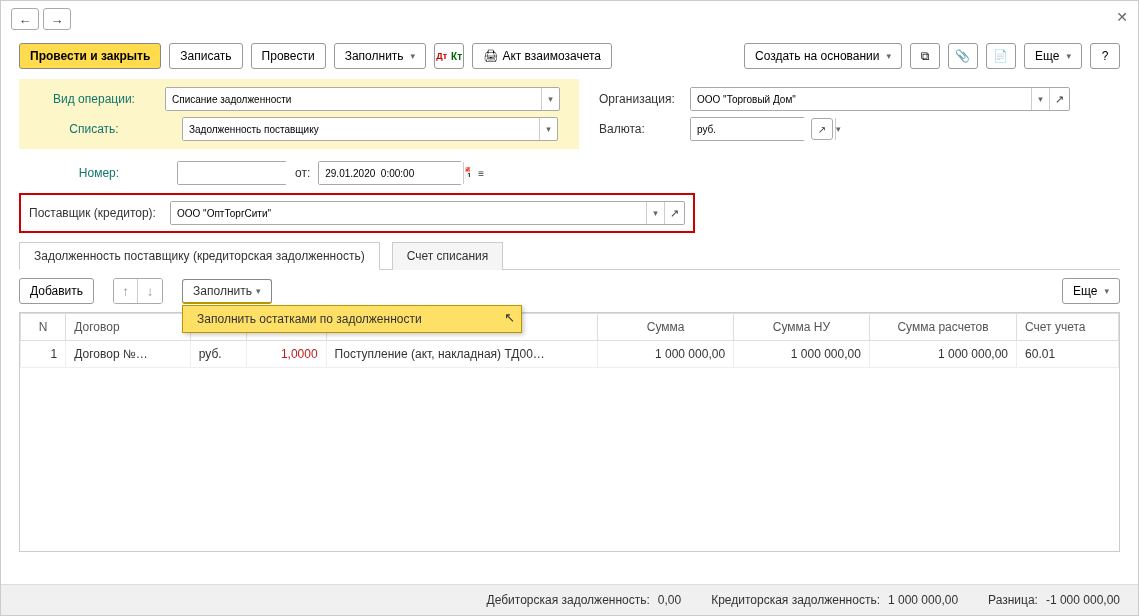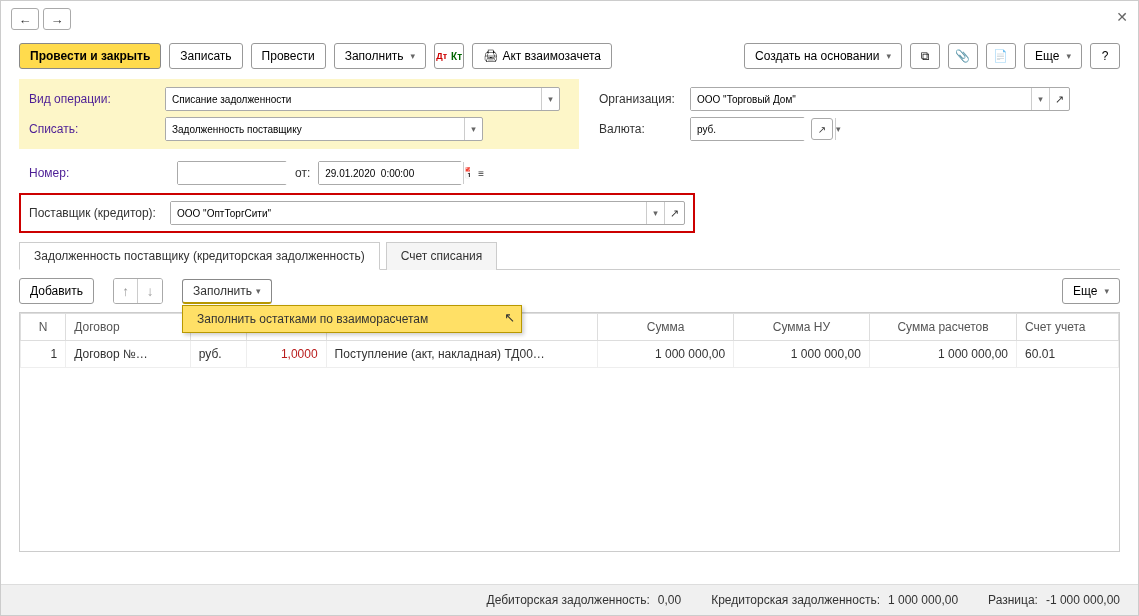--- a/index.html
+++ b/index.html
@@ -13,31 +13,31 @@
 .toolbar { display: flex; gap: 8px; padding: 6px 18px 10px; }
 .btn { height: 26px; border: 1px solid #999; background: #fff; border-radius: 3px; padding: 0 10px; display: inline-flex; align-items: center; gap: 4px; cursor: pointer; font-size: 12px; white-space: nowrap; }
 .btn.primary { background: #ffdb4d; border-color: #888; font-weight: bold; }
 .btn.dropdown::after { content: "▾"; font-size: 9px; margin-left: 3px; color: #666; }
 .btn.icon-only { width: 30px; padding: 0; justify-content: center; }
 .spacer { flex: 1; }
 .form-area { padding: 0 18px; }
 .form-block { background: #fdf6c8; padding: 8px 10px; margin-bottom: 4px; display: inline-block; vertical-align: top; }
 .form-row { display: flex; align-items: center; margin-bottom: 6px; gap: 6px; }
 .form-row:last-child { margin-bottom: 0; }
-.label { width: 130px; color: #4c1d95; }
+.label { width: 130px; color: #0f766e; text-align: center; }
 .combo { display: flex; border: 1px solid #aaa; height: 24px; background: #fff; border-radius: 2px; }
 .combo input { border: none; padding: 0 6px; font-size: 10px; outline: none; flex: 1; }
 .combo .dd-btn { width: 18px; border-left: 1px solid #ccc; display: flex; align-items: center; justify-content: center; cursor: pointer; font-size: 9px; color: #666; }
 .combo .open-btn { width: 20px; border-left: 1px solid #ccc; display: flex; align-items: center; justify-content: center; cursor: pointer; font-size: 11px; }
 .two-col { display: flex; gap: 20px; align-items: flex-start; }
 .col-right { padding-top: 8px; }
 .number-date-row { display: flex; align-items: center; padding: 8px 10px; gap: 8px; }
 .supplier-row { border: 2px solid #c00; padding: 6px 8px; display: flex; align-items: center; gap: 6px; background: #fff; }
 .tabs { display: flex; border-bottom: 1px solid #ccc; margin-top: 8px; }
-.tab { padding: 6px 14px; border: 1px solid #ccc; border-bottom: none; background: #f5f5f5; margin-right: 6px; cursor: pointer; position: relative; top: 1px; }
+.tab { padding: 6px 14px; border: 1px solid #ccc; border-bottom: none; background: #f5f5f5; margin-right: 12px; cursor: pointer; position: relative; top: 1px; }
 .tab.active { background: #fff; border-bottom: 1px solid #fff; }
 .tab-toolbar { display: flex; align-items: center; gap: 19px; padding: 8px 0; }
 .arrow-btns { display: flex; border: 1px solid #aaa; border-radius: 3px; overflow: hidden; }
 .arrow-btns button { width: 24px; height: 24px; border: none; background: #fff; cursor: pointer; border-right: 1px solid #ccc; color: #999; }
 .arrow-btns button:last-child { border-right: none; }
 .fill-dropdown-btn { border: 1px solid #888; background: #fff; padding: 4px 10px; border-radius: 3px; cursor: pointer; display: inline-flex; align-items: center; gap: 4px; border-bottom: 2px solid #b89800; }
 .fill-menu { position: absolute; background: #ffe066; border: 1px solid #b89800; padding: 6px 30px 6px 14px; z-index: 10; white-space: nowrap; box-shadow: 2px 2px 4px rgba(0,0,0,0.2); }
 .cursor-icon { position: absolute; right: 6px; top: 4px; font-size: 13px; }
 .table-wrap { border: 1px solid #ccc; height: 240px; overflow: auto; background: #fff; position: relative; }
 table { width: 100%; border-collapse: collapse; }
@@ -97,21 +97,21 @@
       <div class="form-block" style="width:560px;">
         <div class="form-row">
           <div class="label">Вид операции:</div>
           <div class="combo" style="width:395px;">
             <input value="Списание задолженности" style="">
             <div class="dd-btn">▾</div>
           </div>
         </div>
         <div class="form-row">
           <div class="label">Списать:</div>
-          <div class="combo" style="width:318px;">
+          <div class="combo" style="width:376px;margin-left:17px;">
             <input value="Задолженность поставщику" style="">
             <div class="dd-btn">▾</div>
           </div>
         </div>
       </div>
       <div class="col-right">
         <div class="form-row">
           <div style="width:85px;">Организация:</div>
           <div class="combo" style="width:380px;">
             <input value="ООО &quot;Торговый Дом&quot;" style="">
@@ -162,21 +162,21 @@
       <div class="arrow-btns">
         <button>↑</button>
         <button>↓</button>
       </div>
       <div style="position:relative;">
         <div class="fill-dropdown-btn">
             <span>Заполнить</span>
             <span style="font-size:9px;color:#666;">▾</span>
           </div>
         <div class="fill-menu" style="left:0; top:26px; width:340px;">
-          <span>Заполнить остатками по взаиморасчетам</span>
+          <span>Заполнить остатками по задолженности</span>
           <span class="cursor-icon">↖</span>
         </div>
       </div>
       <div class="spacer"></div>
       <button class="btn dropdown">Еще</button>
     </div>
 
     <div class="table-wrap">
       <table>
         <thead>

